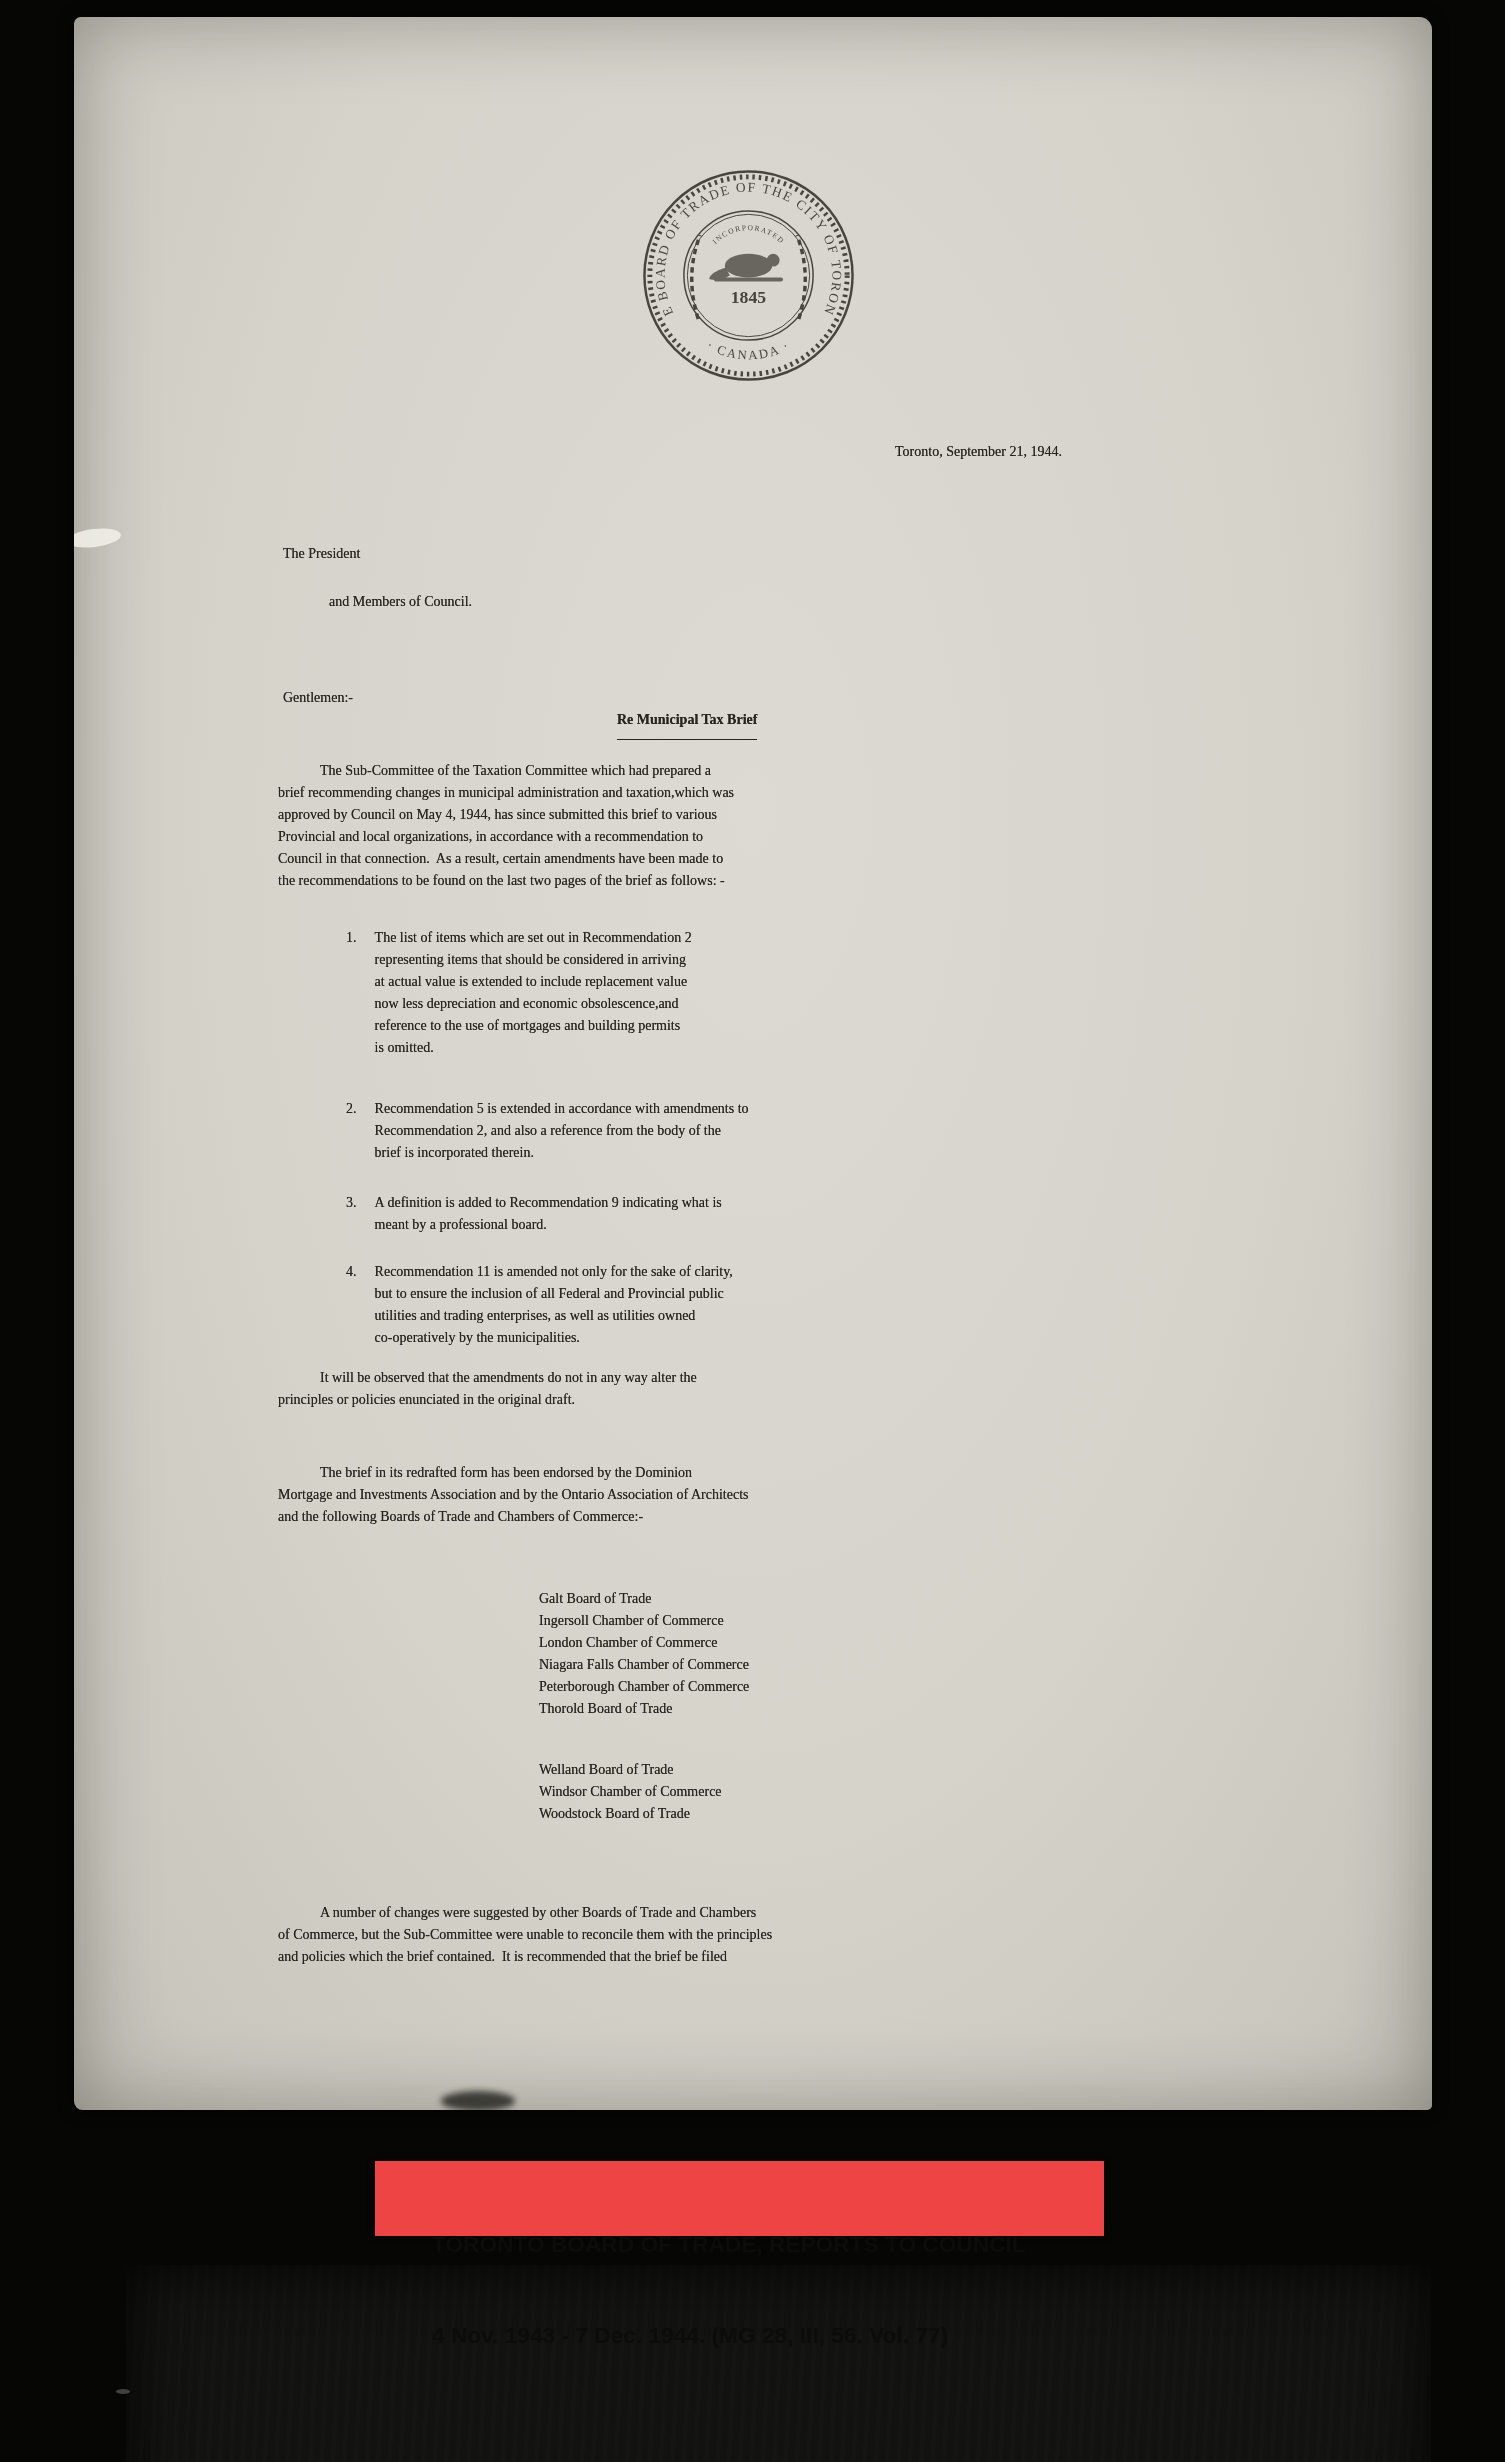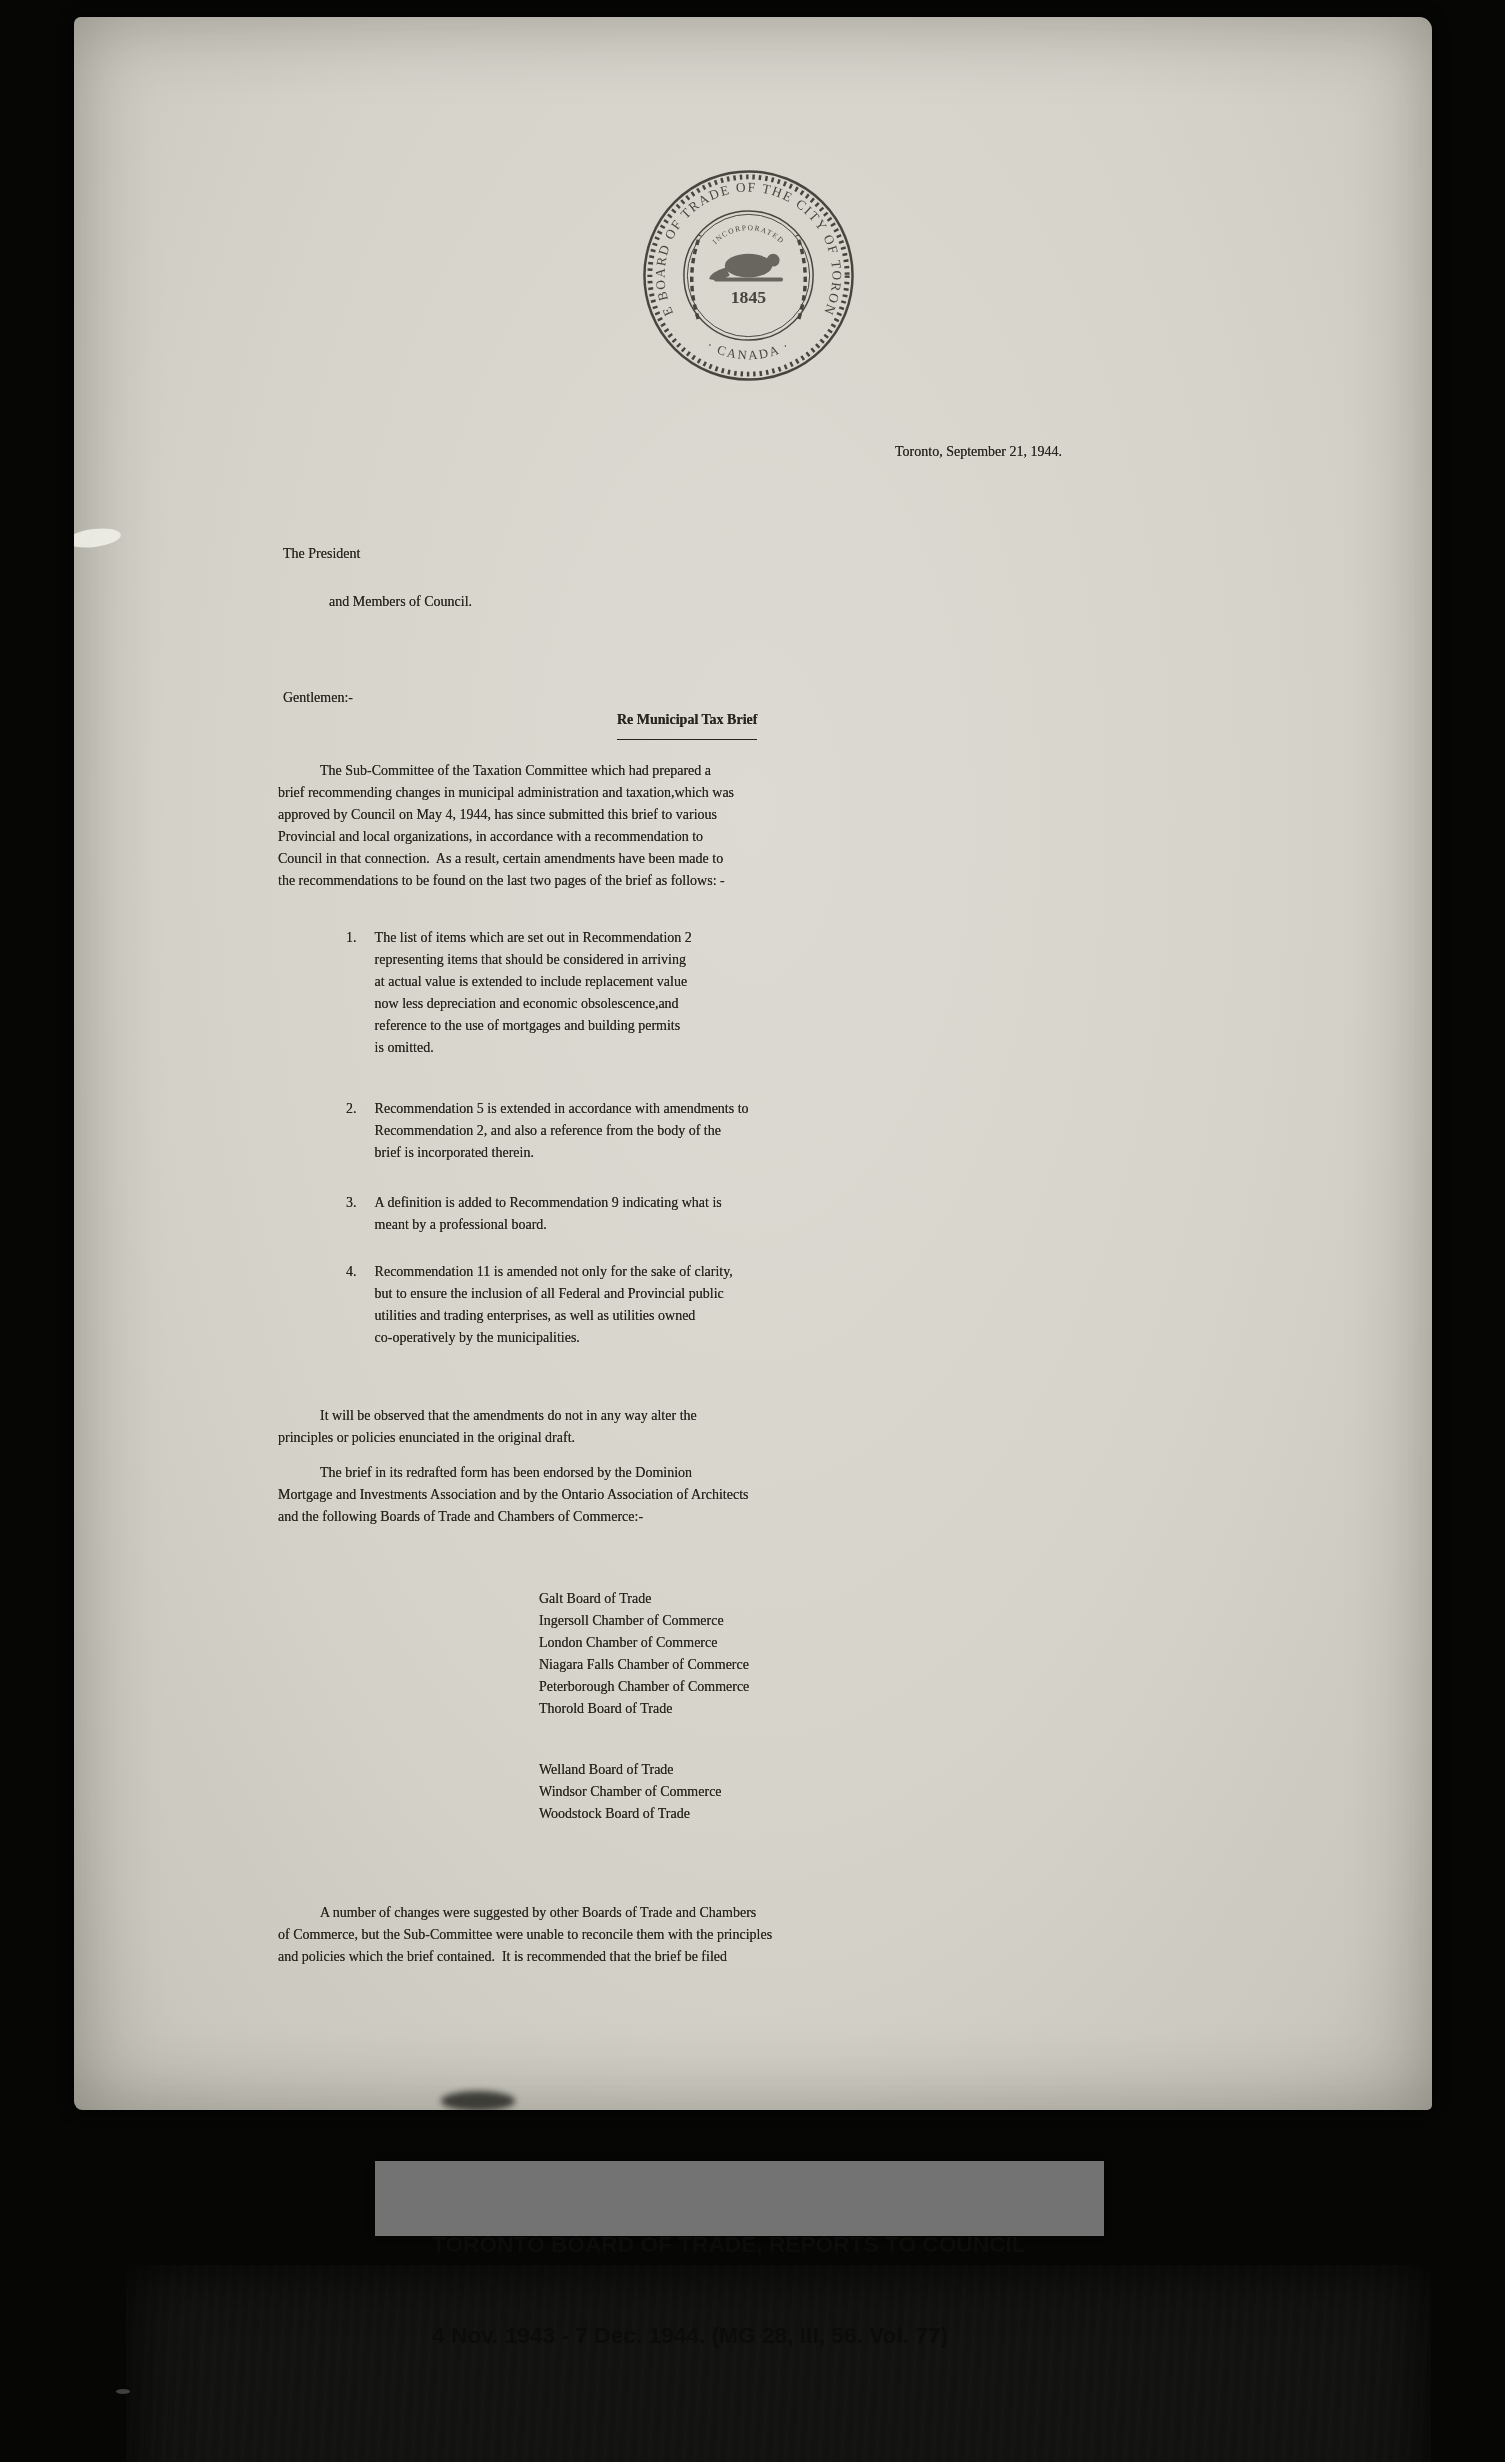--- a/index.html
+++ b/index.html
@@ -115,21 +115,21 @@
     background: rgba(200,200,190,0.30);
     border-radius: 50%;
   }
   
   .archive-label {
     position: absolute;
     left: 375px;
     top: 2161px;
     width: 729px;
     height: 75px;
-    background: #737373;
+    background: #ef4444;
     box-shadow: 0 0 5.9px rgba(0,0,0,0.7);
     color: #0c0c0a;
     font-family: "Liberation Sans", sans-serif;
     font-weight: bold;
     font-size: 22.7px;
     line-height: 30.5px;
     padding: 6.9px 0 0 57px;
     box-sizing: border-box;
     white-space: pre;
   }
@@ -212,21 +212,21 @@
 meant by a professional board.</span>
     </div>
     <div class="amendment tw" style="left:272px; top:1244px;">
       <span class="num">4.</span>
       <span class="itext">Recommendation 11 is amended not only for the sake of clarity,
 but to ensure the inclusion of all Federal and Provincial public
 utilities and trading enterprises, as well as utilities owned
 co-operatively by the municipalities.</span>
     </div>
 
-    <div class="tw" style="left:204px; top:1388px; width:1010px;">            It will be observed that the amendments do not in any way alter the
+    <div class="tw" style="left:204px; top:1350px; width:1010px;">            It will be observed that the amendments do not in any way alter the
 principles or policies enunciated in the original draft.</div>
 
     <div class="tw" style="left:204px; top:1445px; width:1044px;">            The brief in its redrafted form has been endorsed by the Dominion
 Mortgage and Investments Association and by the Ontario Association of Architects
 and the following Boards of Trade and Chambers of Commerce:-</div>
 
     <div style="position:absolute; left:465px; top:1571px;">
       <div class="tw org-line" style="position:relative;">Galt Board of Trade</div>
       <div class="tw org-line" style="position:relative;">Ingersoll Chamber of Commerce</div>
       <div class="tw org-line" style="position:relative;">London Chamber of Commerce</div>

